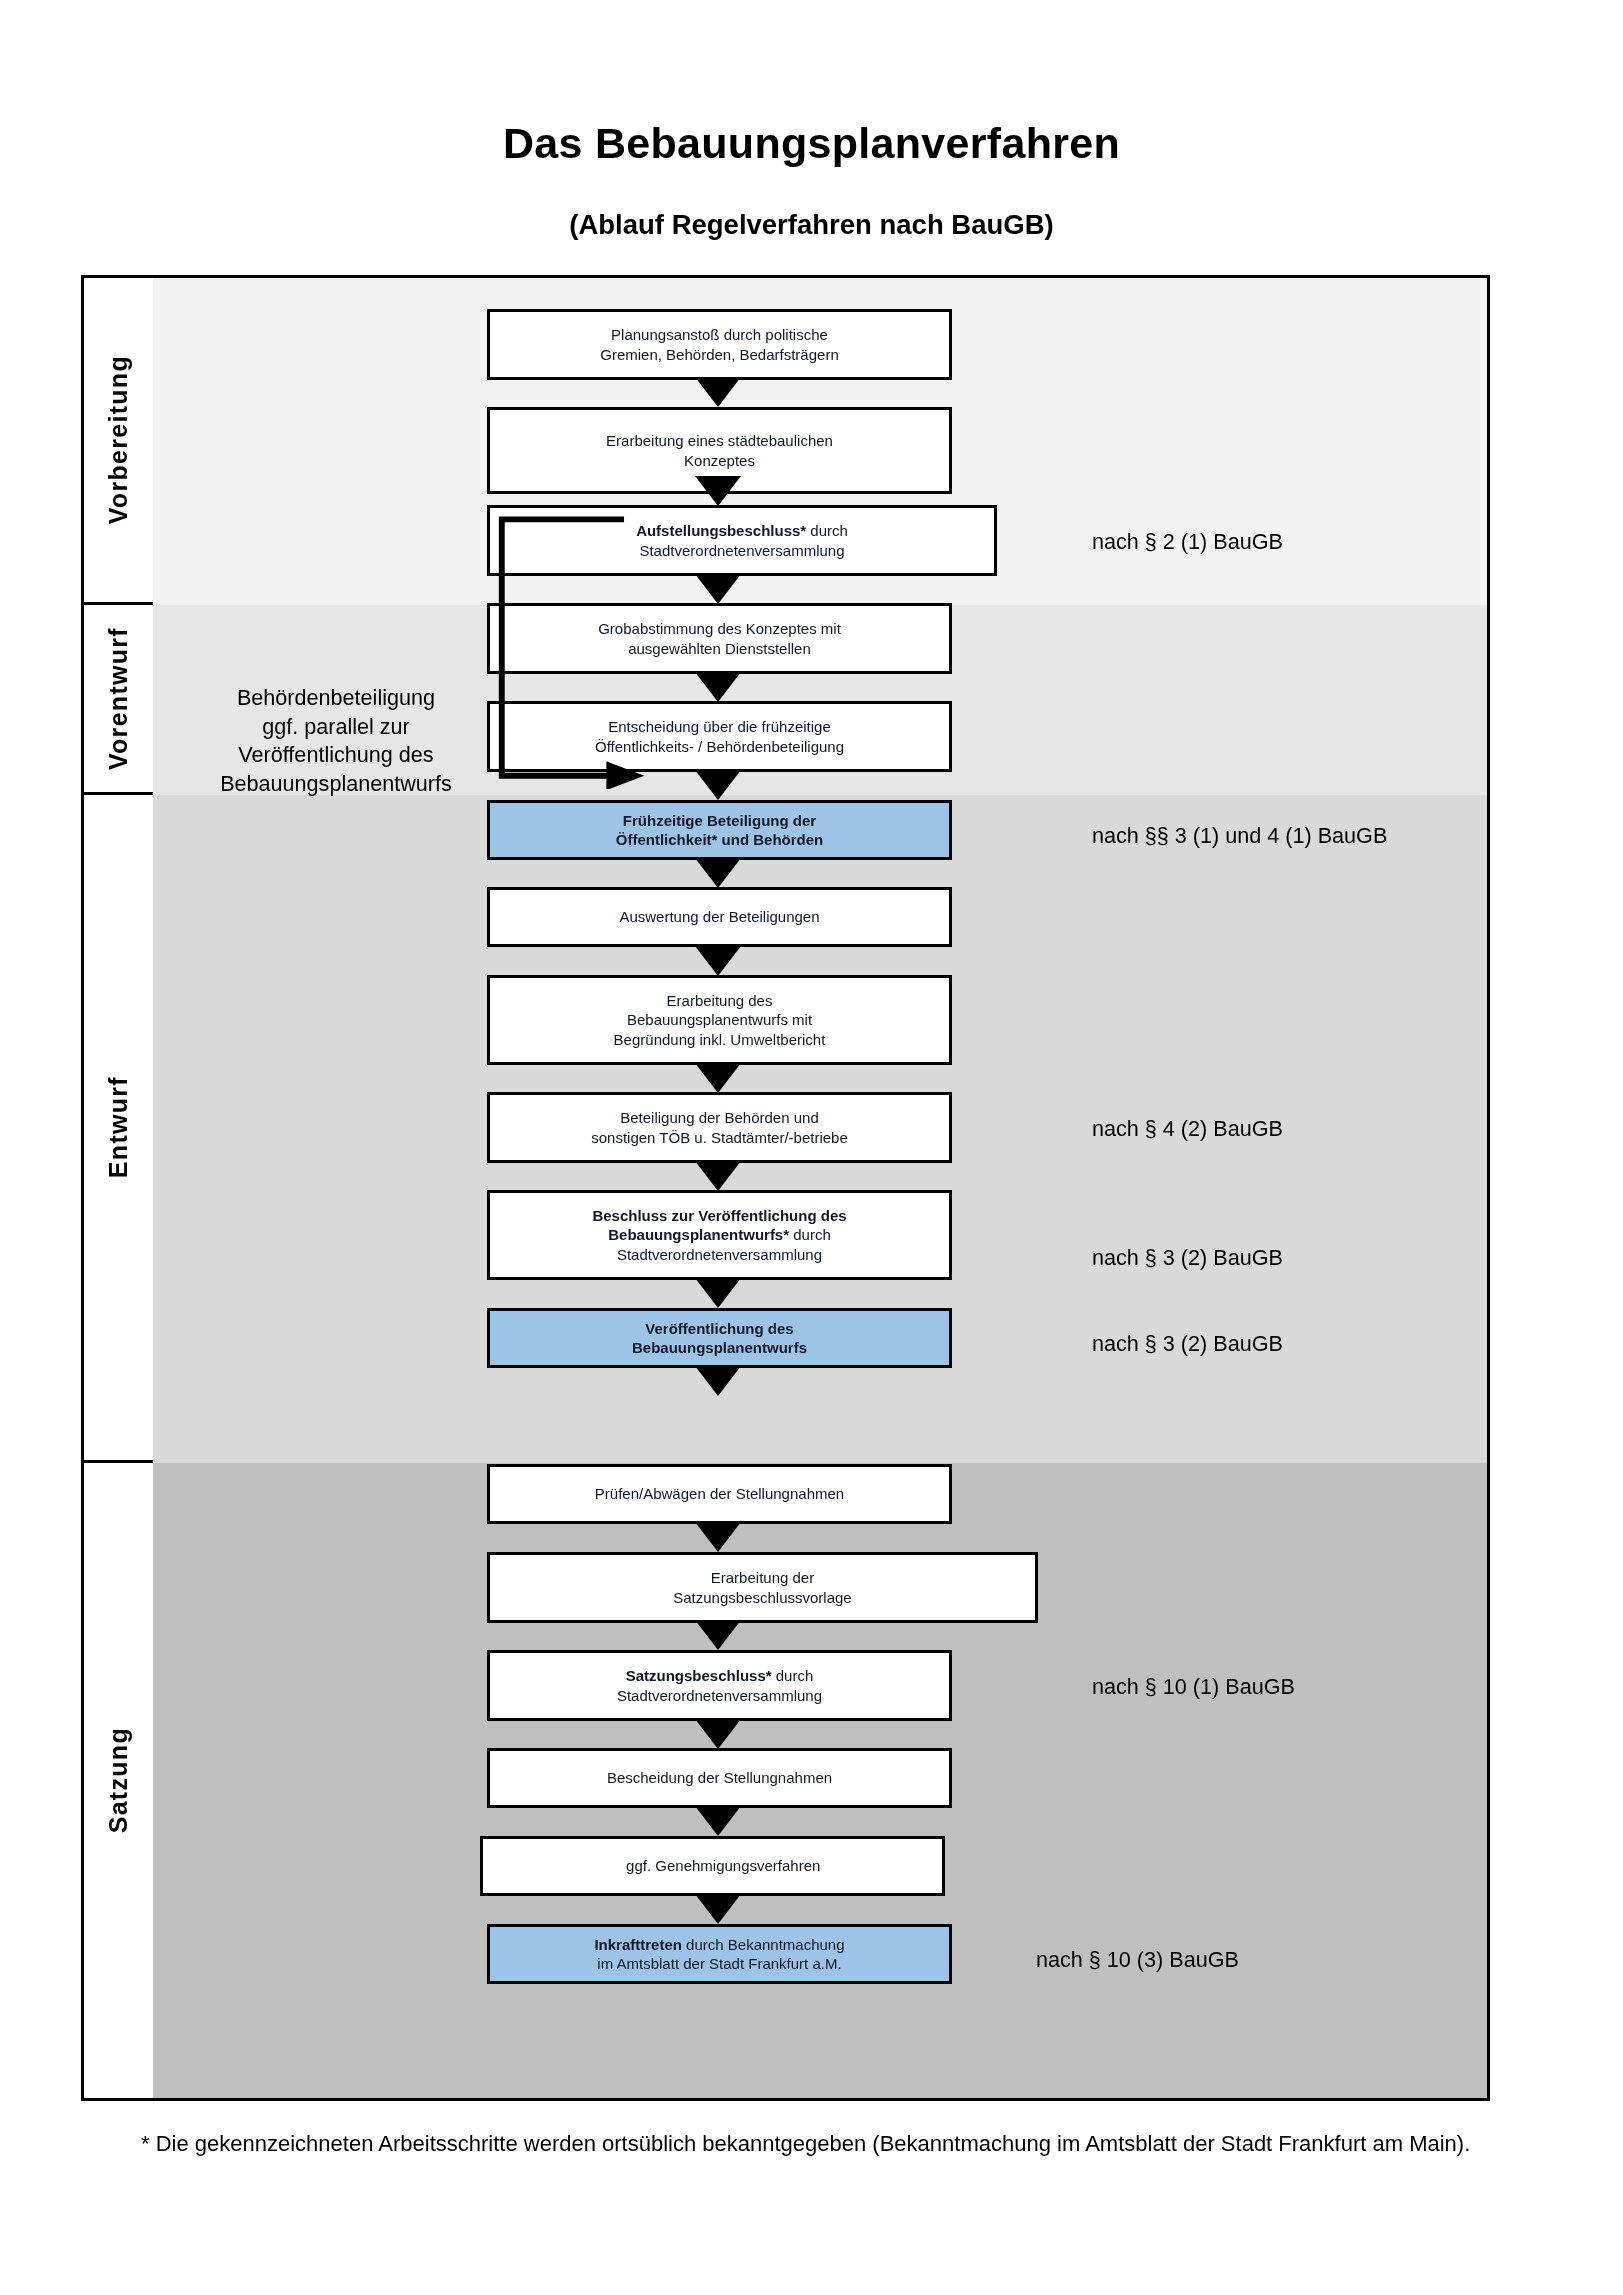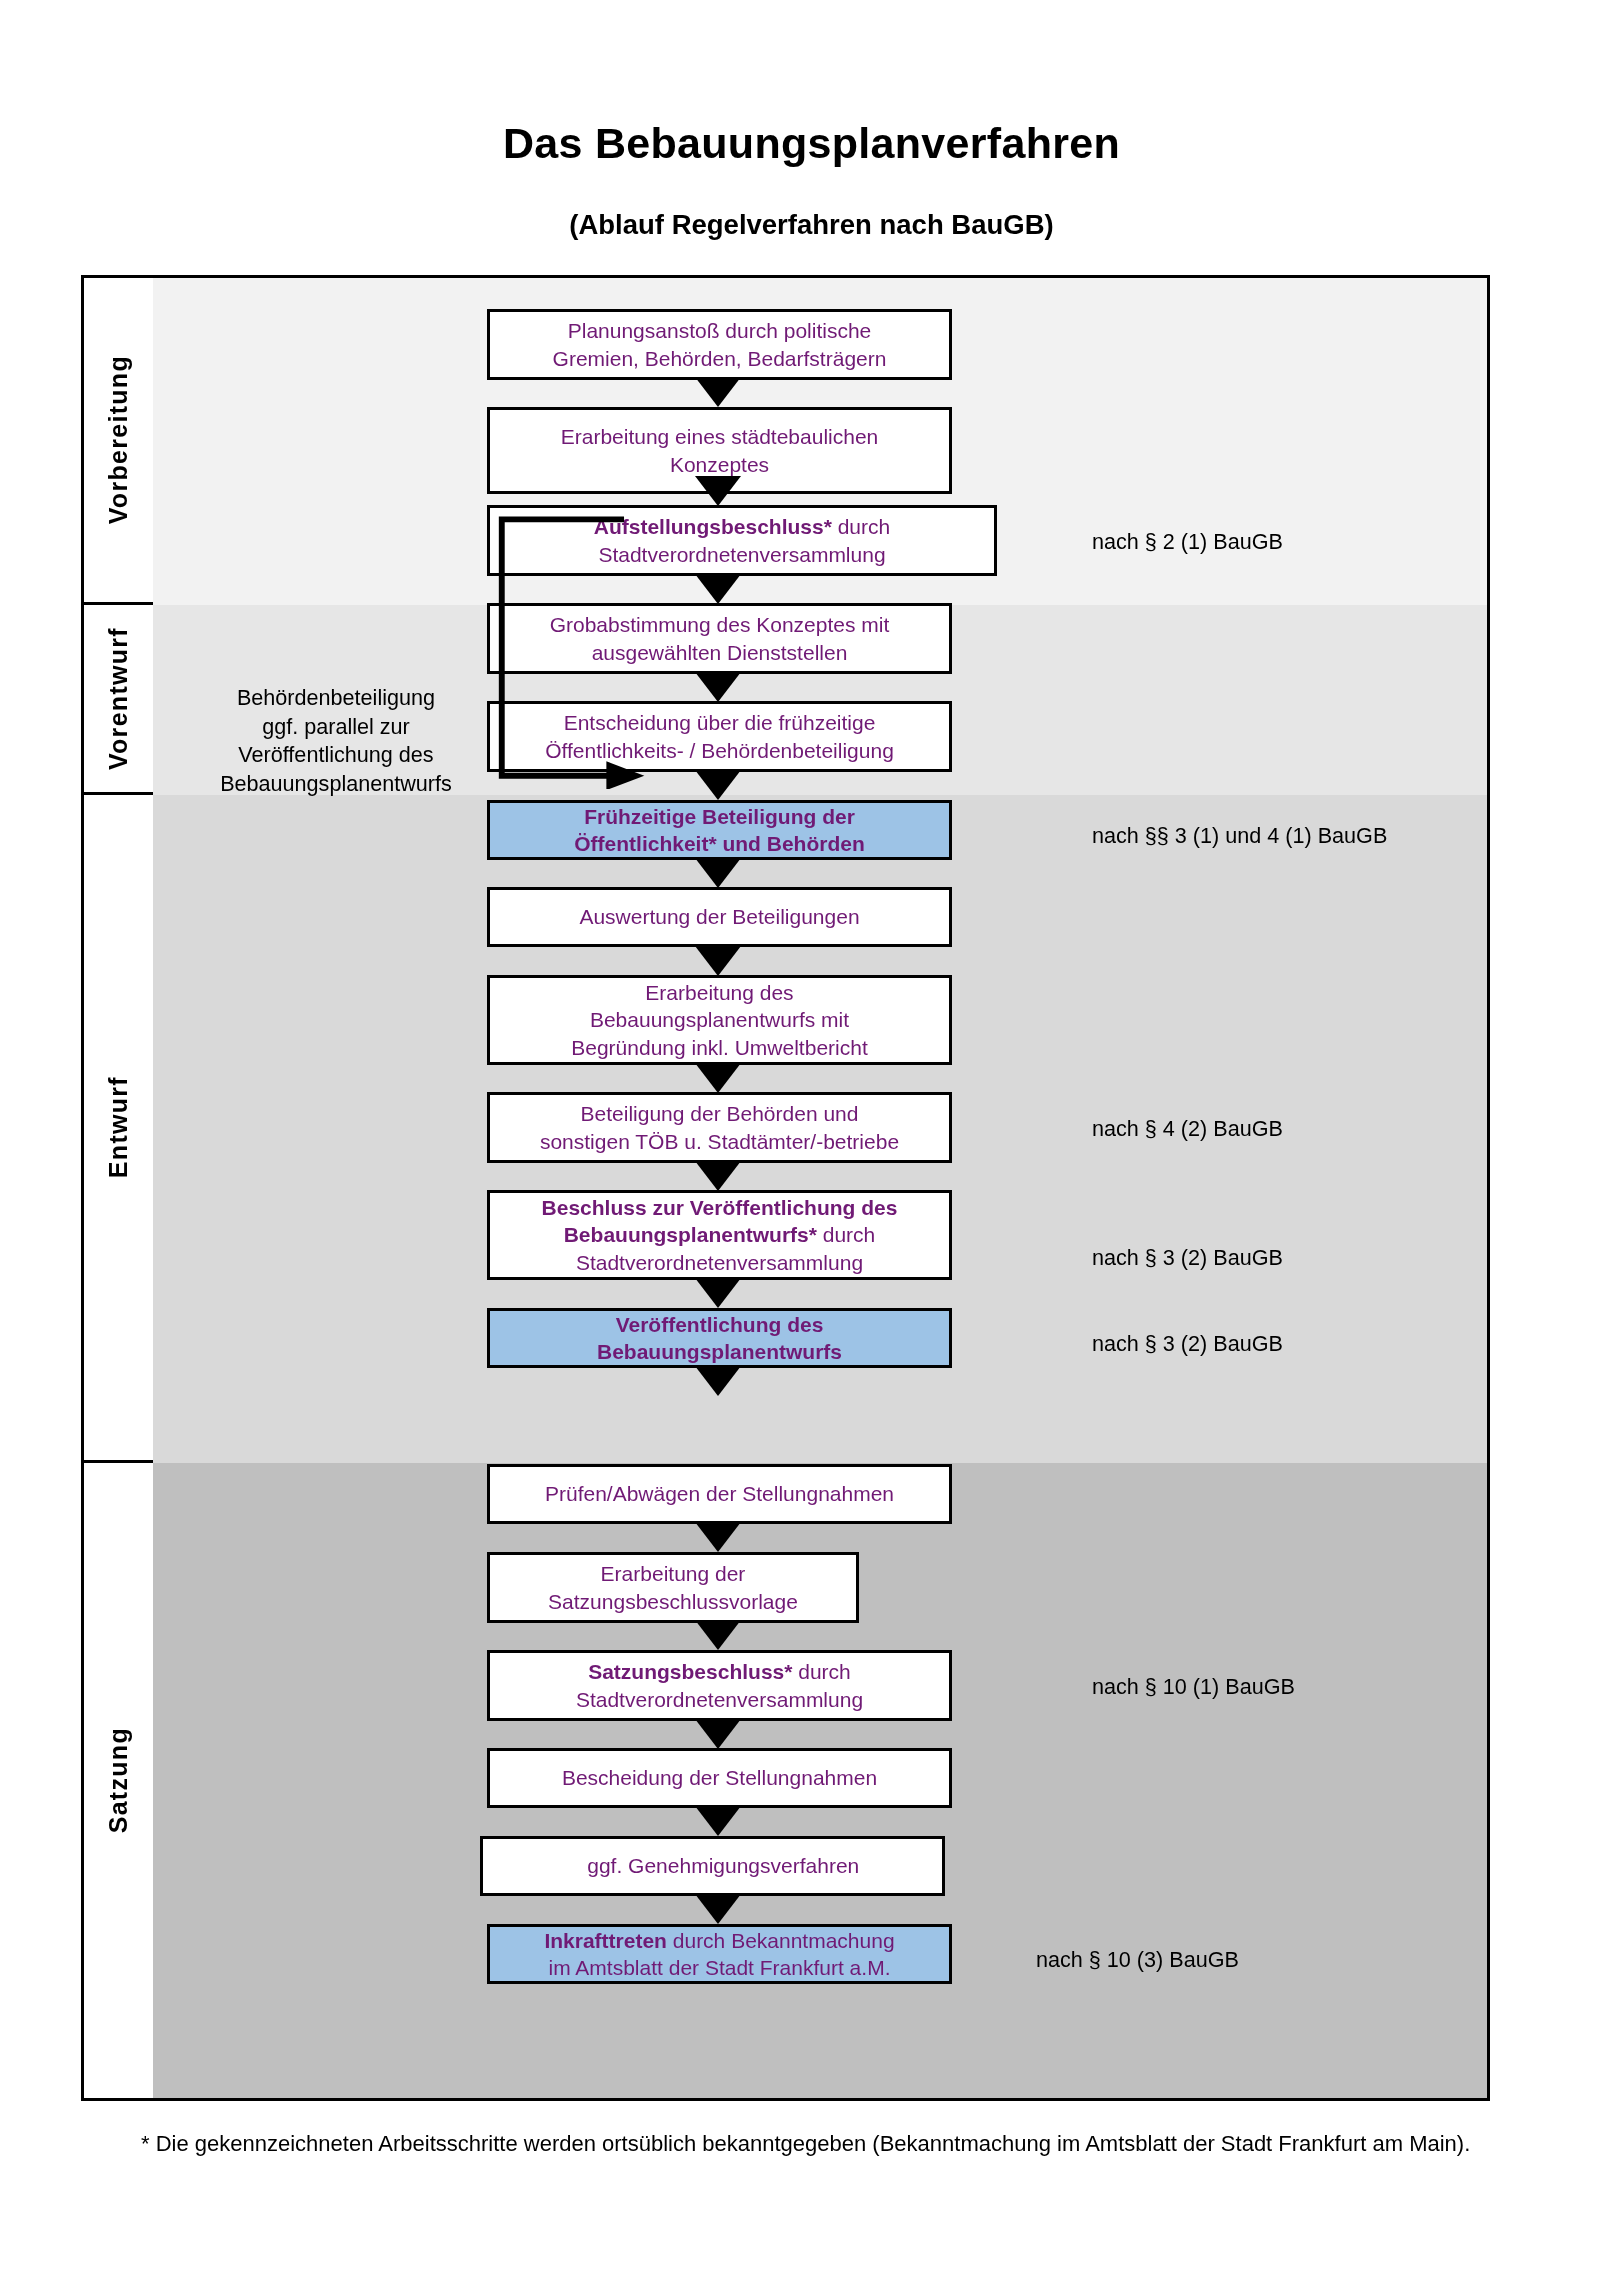--- a/index.html
+++ b/index.html
@@ -37,21 +37,21 @@
   .lbltext{
     writing-mode:vertical-rl;transform:rotate(180deg);
     font-size:25px;font-weight:bold;letter-spacing:1.3px;white-space:nowrap;
   }
   
   .band{position:absolute;left:69px;right:0;box-sizing:border-box;}
   
   .pbox{
     position:absolute;box-sizing:border-box;border:3.3px solid #000;
     background:#fff;display:flex;align-items:center;justify-content:center;
-    text-align:center;font-size:21px;line-height:1.30;color:#701a75;
+    text-align:center;font-size:15px;line-height:1.30;color:#0f172a;
     padding:3.9px 6.5px;z-index:3;
   }
   .pbox.blue{background:#9DC3E6;}
   .pbox b{font-weight:bold;}
   
   .arrow{
     position:absolute;width:0;height:0;z-index:4;
     border-left:23.6px solid transparent;border-right:23.6px solid transparent;
     border-top:30px solid #000;
   }
@@ -170,21 +170,21 @@
       <b style="white-space:pre-line;">Veröffentlichung des
 Bebauungsplanentwurfs</b>
     </div>
     <div class="arrow" style="left:611px;top:1088px;"></div>
 
     <div class="pbox" style="left:403px;top:1186px;width:465px;height:60px;">
       <span>Prüfen/Abwägen der Stellungnahmen</span>
     </div>
     <div class="arrow" style="left:611px;top:1244px;"></div>
 
-    <div class="pbox" style="left:403px;top:1274px;width:372px;height:71px;">
+    <div class="pbox" style="left:403px;top:1274px;width:551px;height:71px;">
       <span><span>Erarbeitung der</span><br><span>Satzungsbeschlussvorlage</span></span>
     </div>
     <div class="arrow" style="left:611px;top:1342px;"></div>
 
     <div class="pbox" style="left:403px;top:1372px;width:465px;height:71px;">
       <span><b>Satzungsbeschluss*</b><span> durch</span><br><span>Stadtverordnetenversammlung</span></span>
     </div>
     <div class="arrow" style="left:611px;top:1441px;"></div>
 
     <div class="pbox" style="left:403px;top:1470px;width:465px;height:60px;">

